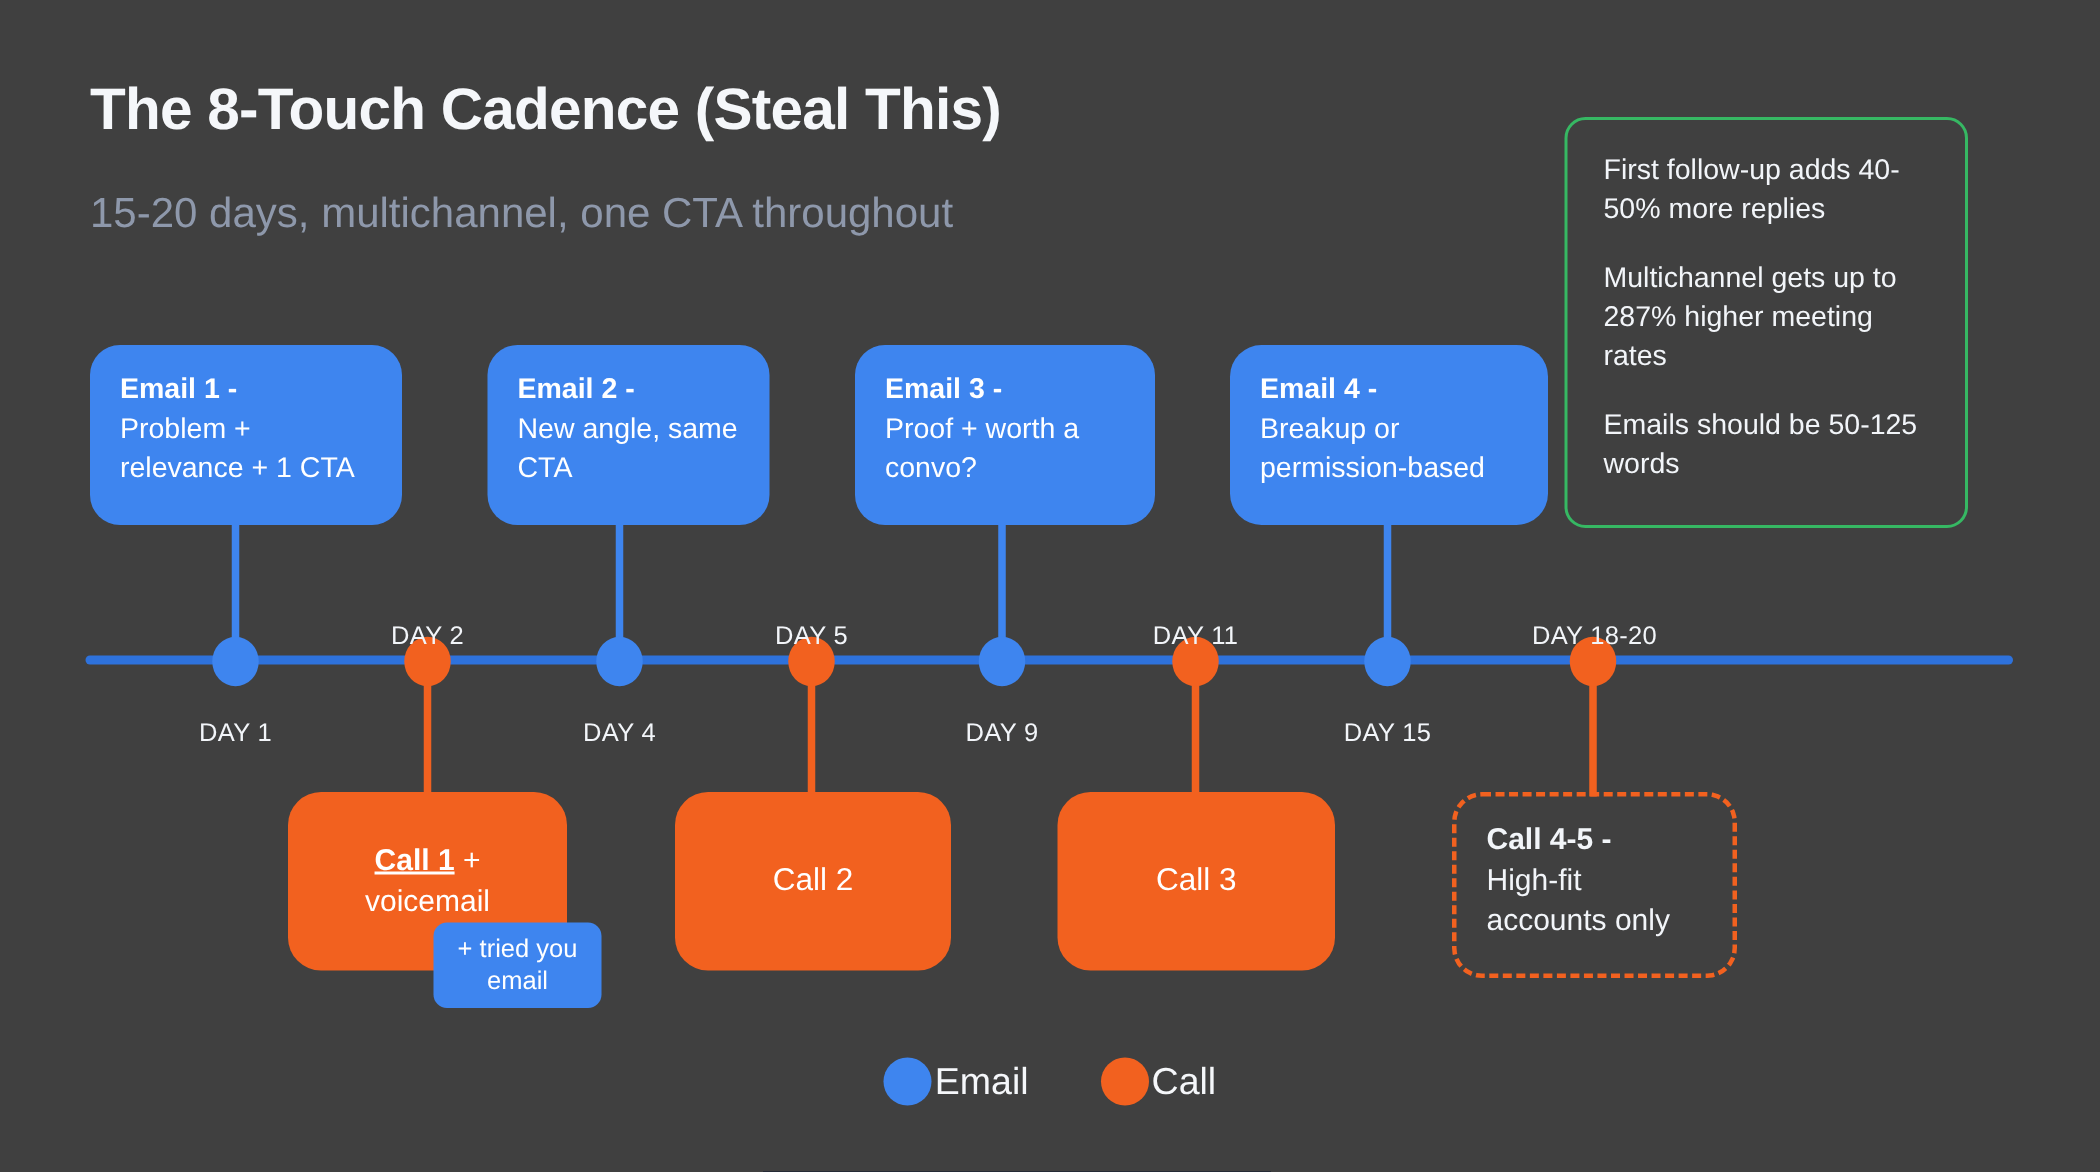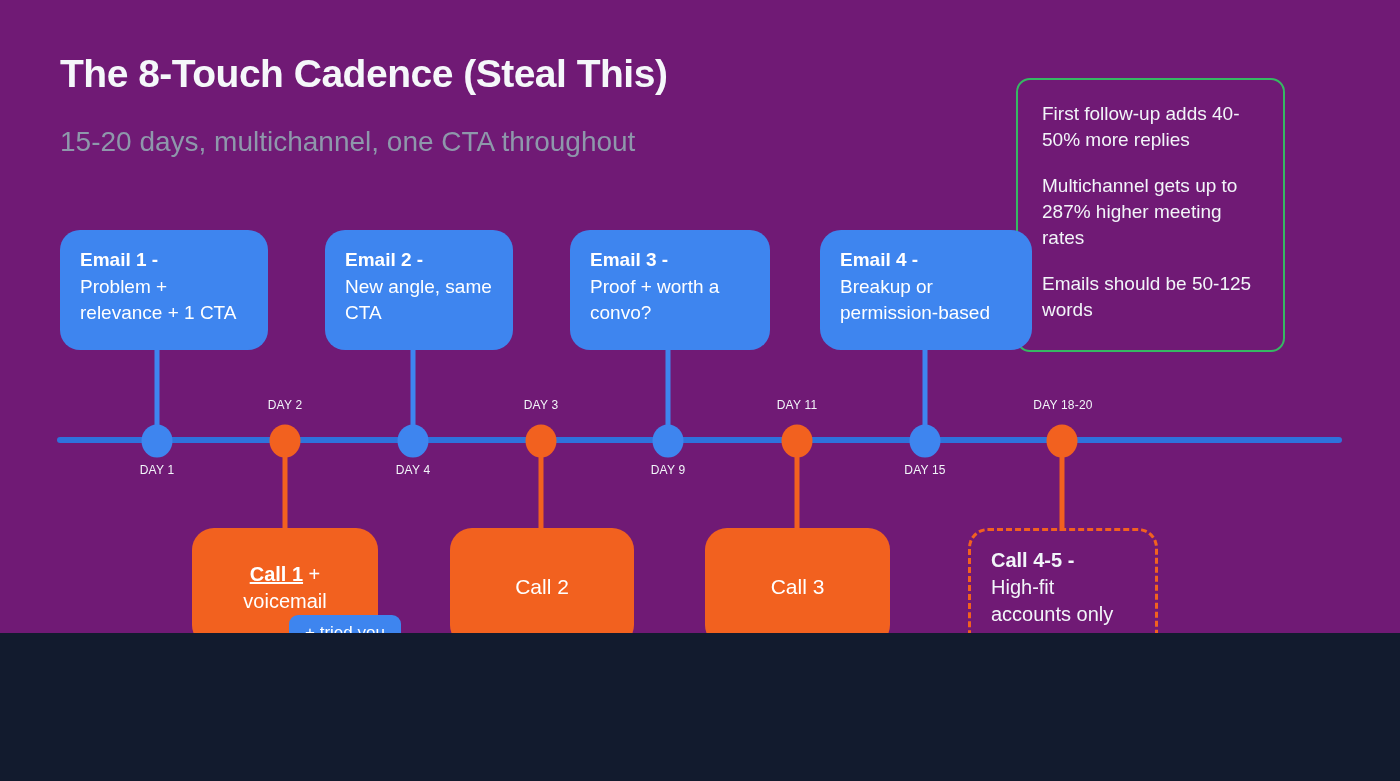--- a/index.html
+++ b/index.html
@@ -1,37 +1,37 @@
 <!DOCTYPE html>
 <html><head>
 <meta charset="utf-8">
 <style>
   * { margin: 0; padding: 0; box-sizing: border-box; }
   html, body { background: #121b2e; }
   body { font-family: "Liberation Sans", "DejaVu Sans", sans-serif; }
   .canvas {
     position: relative;
     width: 1400px;
-    height: 633px;
-    background: #701a75;
+    height: 781px;
+    background: #404040;
     overflow: hidden;
   }
   
   .title {
     position: absolute; left: 60px; top: 52px;
     font-size: 39px; font-weight: 700; color: #f5f7fa;
     letter-spacing: -0.5px;
   }
   .subtitle {
     position: absolute; left: 60px; top: 126px;
     font-size: 28px; font-weight: 400; color: #8e98ab;
   }
   
   .stats-box {
-    position: absolute; left: 1016px; top: 78px;
+    position: absolute; left: 1043px; top: 78px;
     width: 269px; height: 274px;
     border: 2.5px solid #36b863; border-radius: 14px;
     padding: 21px 24px;
     color: #f2f5f9; font-size: 19px; line-height: 1.37;
   }
   .stats-box p { margin-bottom: 20px; }
   .stats-box p:last-child { margin-bottom: 0; }
   
   .email-box {
     position: absolute; top: 230px; height: 120px;
@@ -56,22 +56,22 @@
   }
   .dot {
     position: absolute; top: 441px;
     width: 31px; height: 33px; border-radius: 50%;
     transform: translate(-50%, -50%); z-index: 2;
   }
   .dot.blue { background: #3e85ef; }
   .dot.orange { background: #f2611f; }
   .day-label {
     position: absolute; transform: translateX(-50%);
-    color: #f2f5f9; font-size: 12px; font-weight: 500;
-    white-space: nowrap; letter-spacing: 0.2px; z-index: 2;
+    color: #f2f5f9; font-size: 17px; font-weight: 500;
+    white-space: nowrap; letter-spacing: 0.2px; z-index: 2; margin-top: 16px;
   }
   .day-label.above { top: 398px; }
   .day-label.below { top: 463px; }
   
   .call-box {
     position: absolute; top: 528px; height: 119px;
     background: #f2611f; border-radius: 22px;
     color: #ffffff; display: flex; flex-direction: column;
     align-items: center; justify-content: center;
     font-size: 21px; line-height: 1.35; text-align: center; z-index: 3;
@@ -95,21 +95,21 @@
     width: 112px; background: #3e85ef; border-radius: 9px;
     padding: 7px 8px; color: #ffffff; text-align: center;
     font-size: 17px; line-height: 1.25; z-index: 4;
   }
   
   .legend {
     position: absolute; left: 0; right: 0; top: 705px;
     display: flex; justify-content: center; align-items: center; gap: 48px;
     z-index: 3;
   }
-  .legend-item { display: flex; align-items: center; gap: 26px; }
+  .legend-item { display: flex; align-items: center; gap: 2px; }
   .legend-swatch { width: 32px; height: 32px; border-radius: 50%; }
   .legend-swatch.blue { background: #3e85ef; }
   .legend-swatch.orange { background: #f2611f; }
   .legend-label { color: #f5f7fa; font-size: 25px; }
 </style>
 </head>
 <body>
 
 <div class="canvas">
 
@@ -156,21 +156,21 @@
   <div class="dot blue" style="left:413px"></div>
   <div class="dot orange" style="left:541px"></div>
   <div class="dot blue" style="left:668px"></div>
   <div class="dot orange" style="left:797px"></div>
   <div class="dot blue" style="left:925px"></div>
   <div class="dot orange" style="left:1062px"></div>
 
   <div class="day-label below" style="left:157px">DAY 1</div>
   <div class="day-label above" style="left:285px">DAY 2</div>
   <div class="day-label below" style="left:413px">DAY 4</div>
-  <div class="day-label above" style="left:541px">DAY 3</div>
+  <div class="day-label above" style="left:541px">DAY 5</div>
   <div class="day-label below" style="left:668px">DAY 9</div>
   <div class="day-label above" style="left:797px">DAY 11</div>
   <div class="day-label below" style="left:925px">DAY 15</div>
   <div class="day-label above" style="left:1063px">DAY 18-20</div>
 
   <div class="call-box c1">
     <div><span class="bold">Call 1</span><span> +</span></div>
     <div>voicemail</div>
   </div>
   <div class="call-box c2">

